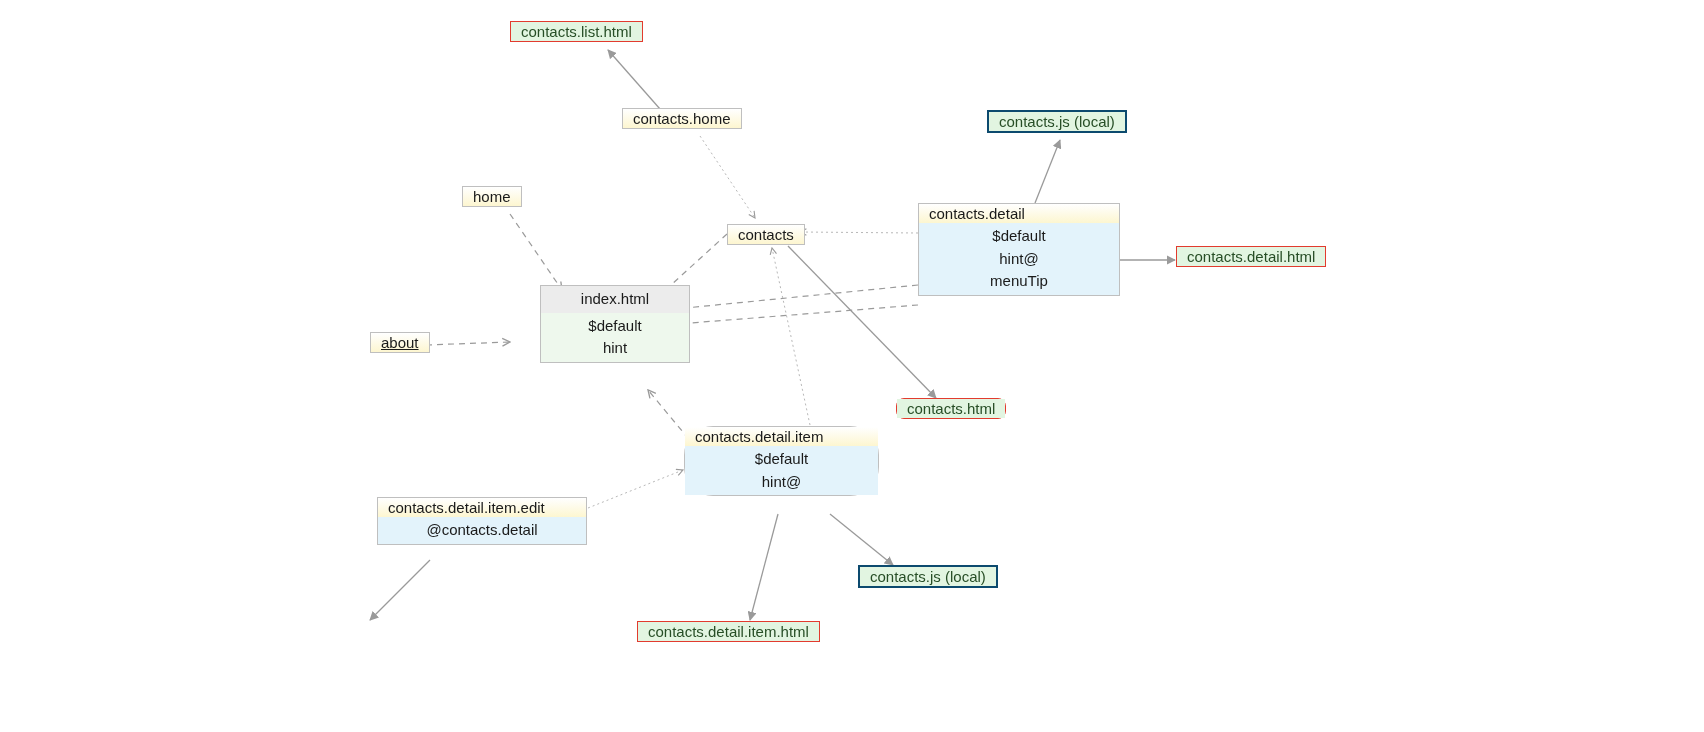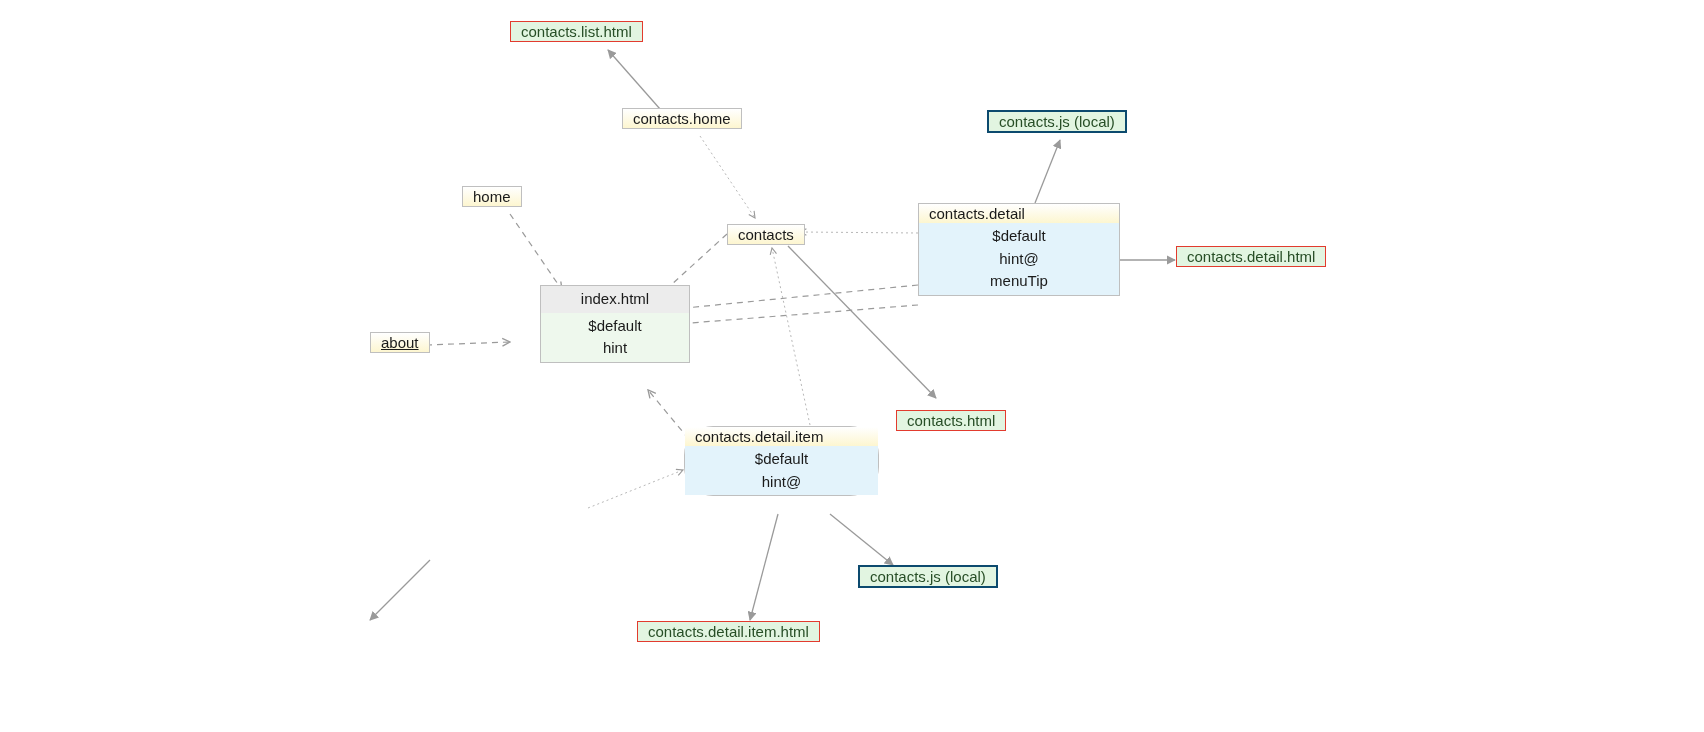--- a/index.html
+++ b/index.html
@@ -150,32 +150,38 @@
     <div class="row">$default</div>
     <div class="row">hint@</div>
     <div class="row">menuTip</div>
   </div>
 </div>
 
 <div class="node template" style="left:1176px; top:246px;">
   <div class="title">contacts.detail.html</div>
 </div>
 
-<div class="node template" style="left:896px; top:410px;">
+<div class="node template" style="left:896px; top:398px;border-radius:8px;">
   <div class="title">contacts.html</div>
 </div>
 
 <div class="node" style="left:684px; top:426px; width:195px;border-radius:29px;">
   <div class="title">contacts.detail.item</div>
   <div class="section blue">
     <div class="row">$default</div>
     <div class="row">hint@</div>
   </div>
 </div>
 
+<div class="node" style="left:377px; top:497px; width:210px;">
+  <div class="title">contacts.detail.item.edit</div>
+  <div class="section blue">
+    <div class="row">@contacts.detail</div>
+  </div>
+</div>
 
 <div class="node code" style="left:858px; top:565px;">
   <div class="title">contacts.js (local)</div>
 </div>
 
 
 <div class="node template" style="left:637px; top:621px;">
   <div class="title">contacts.detail.item.html</div>
 </div>
 

